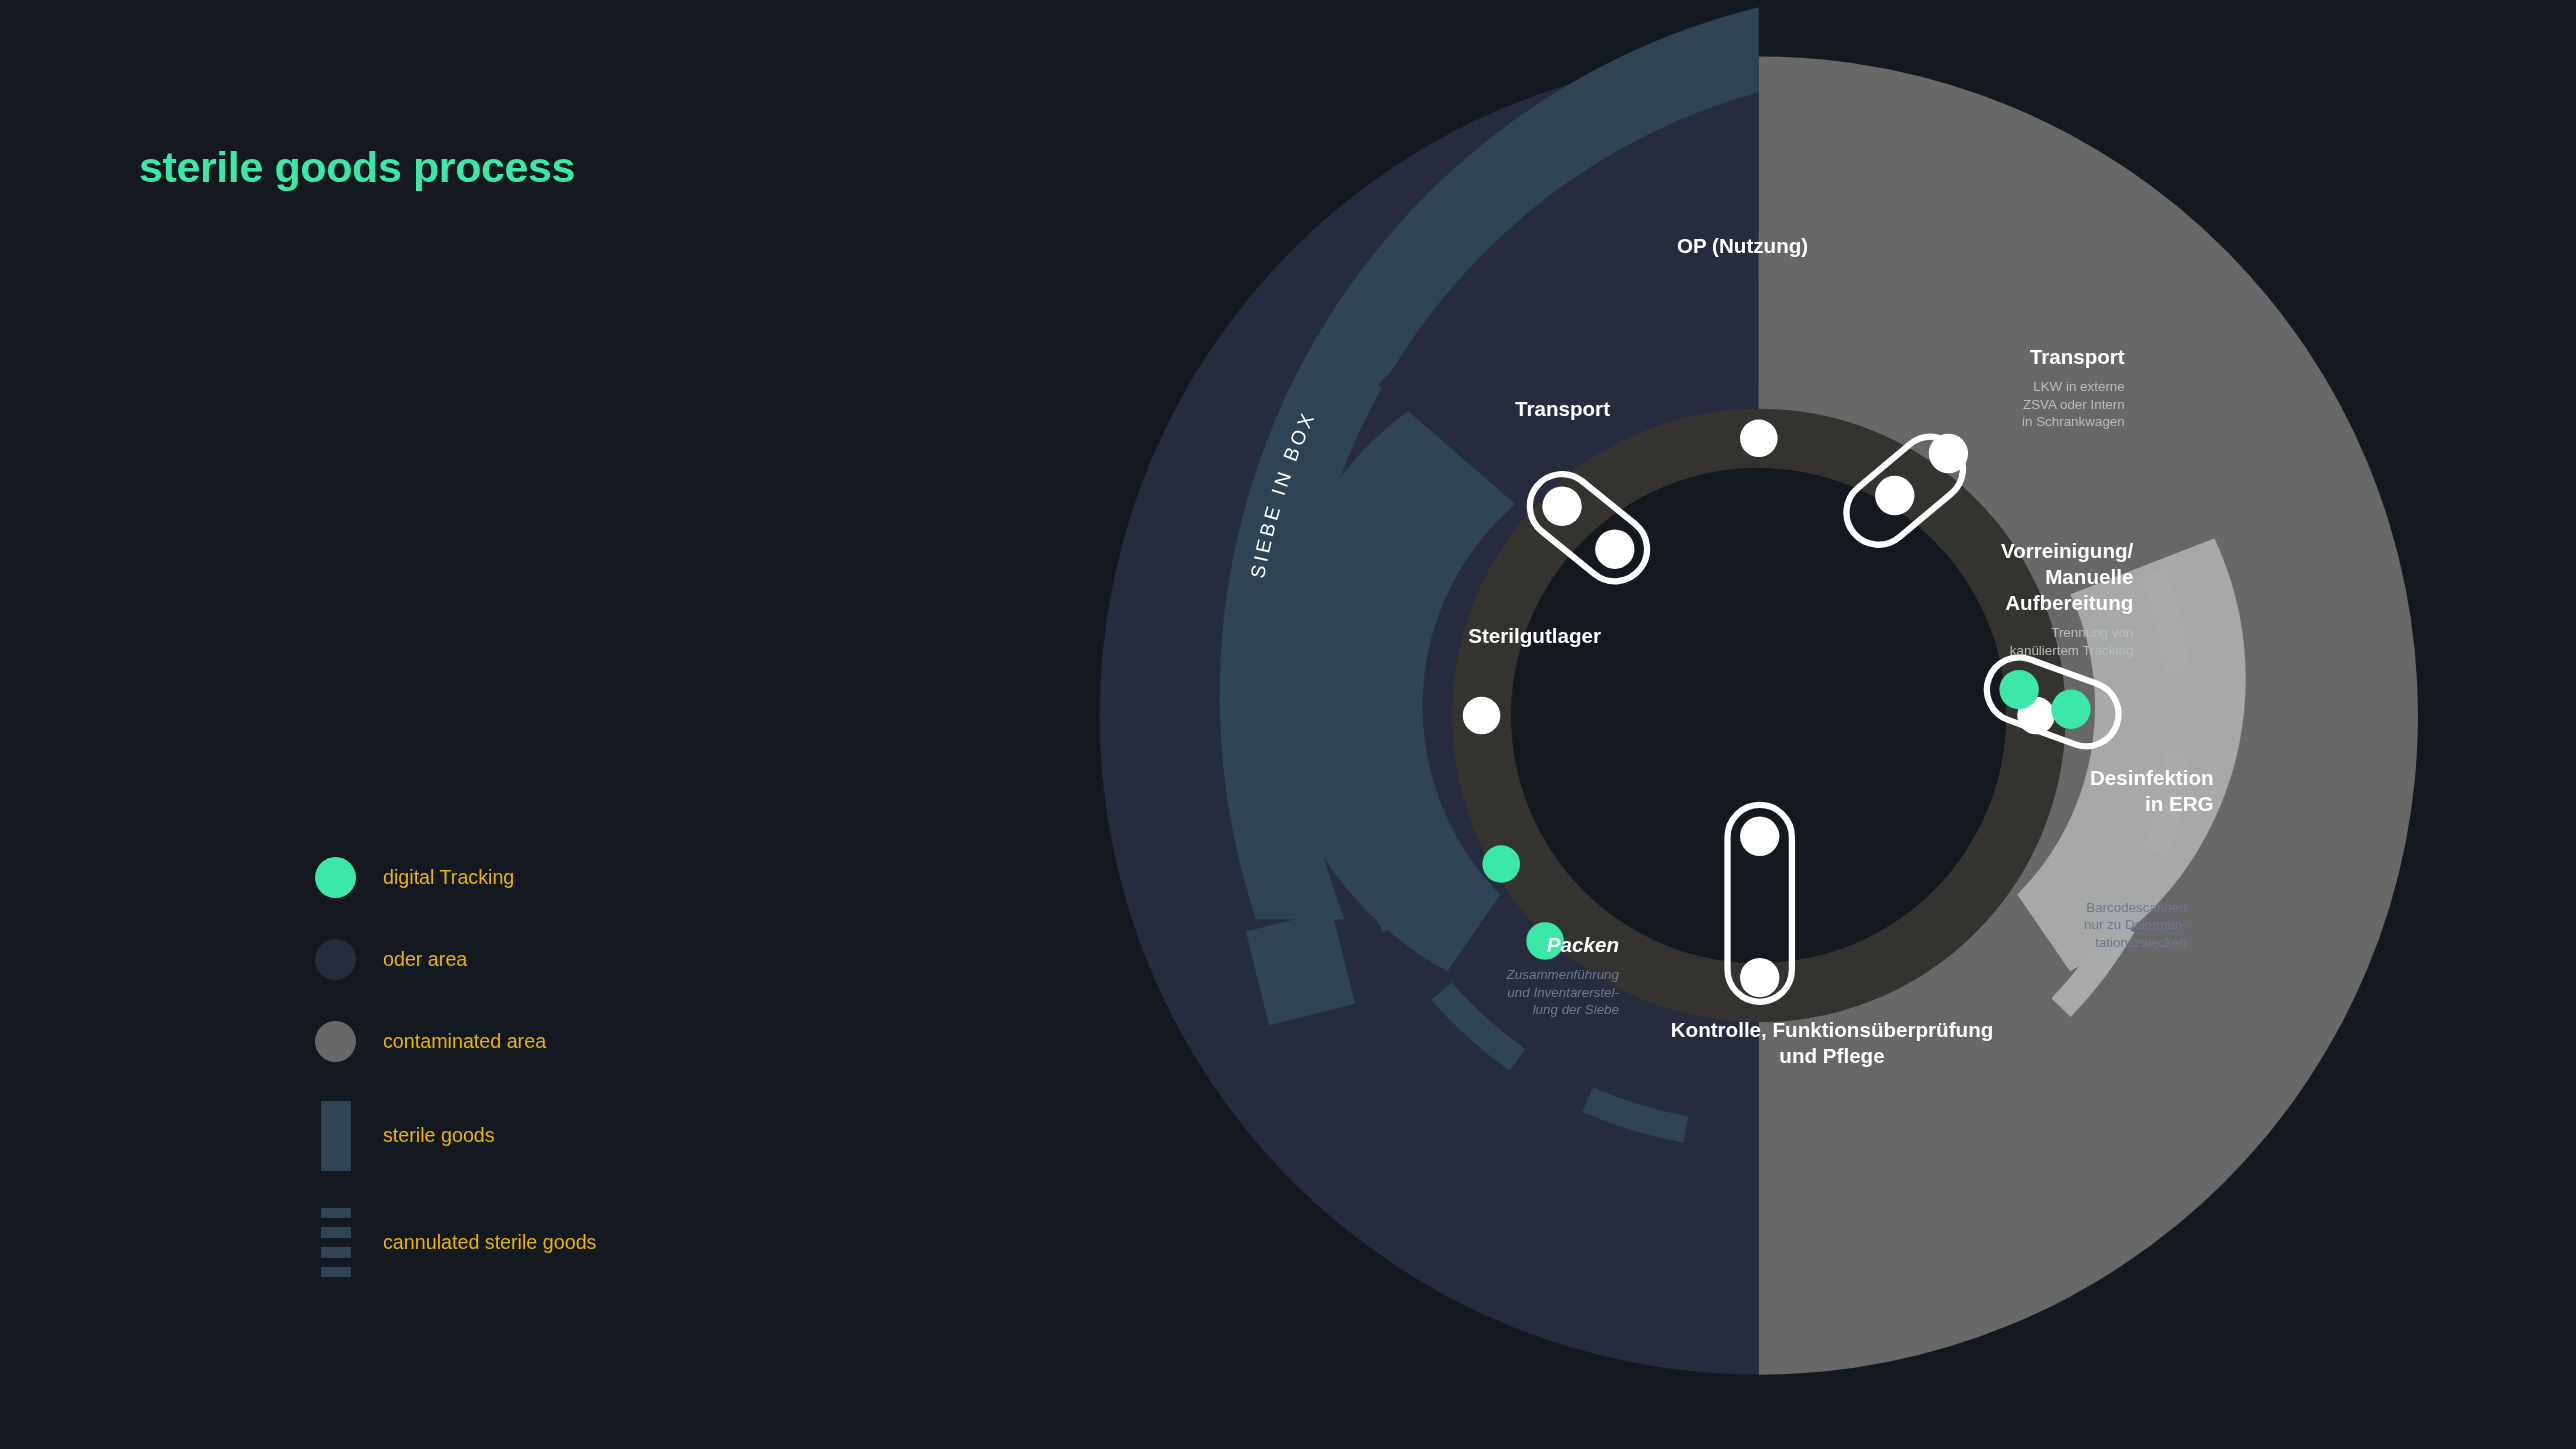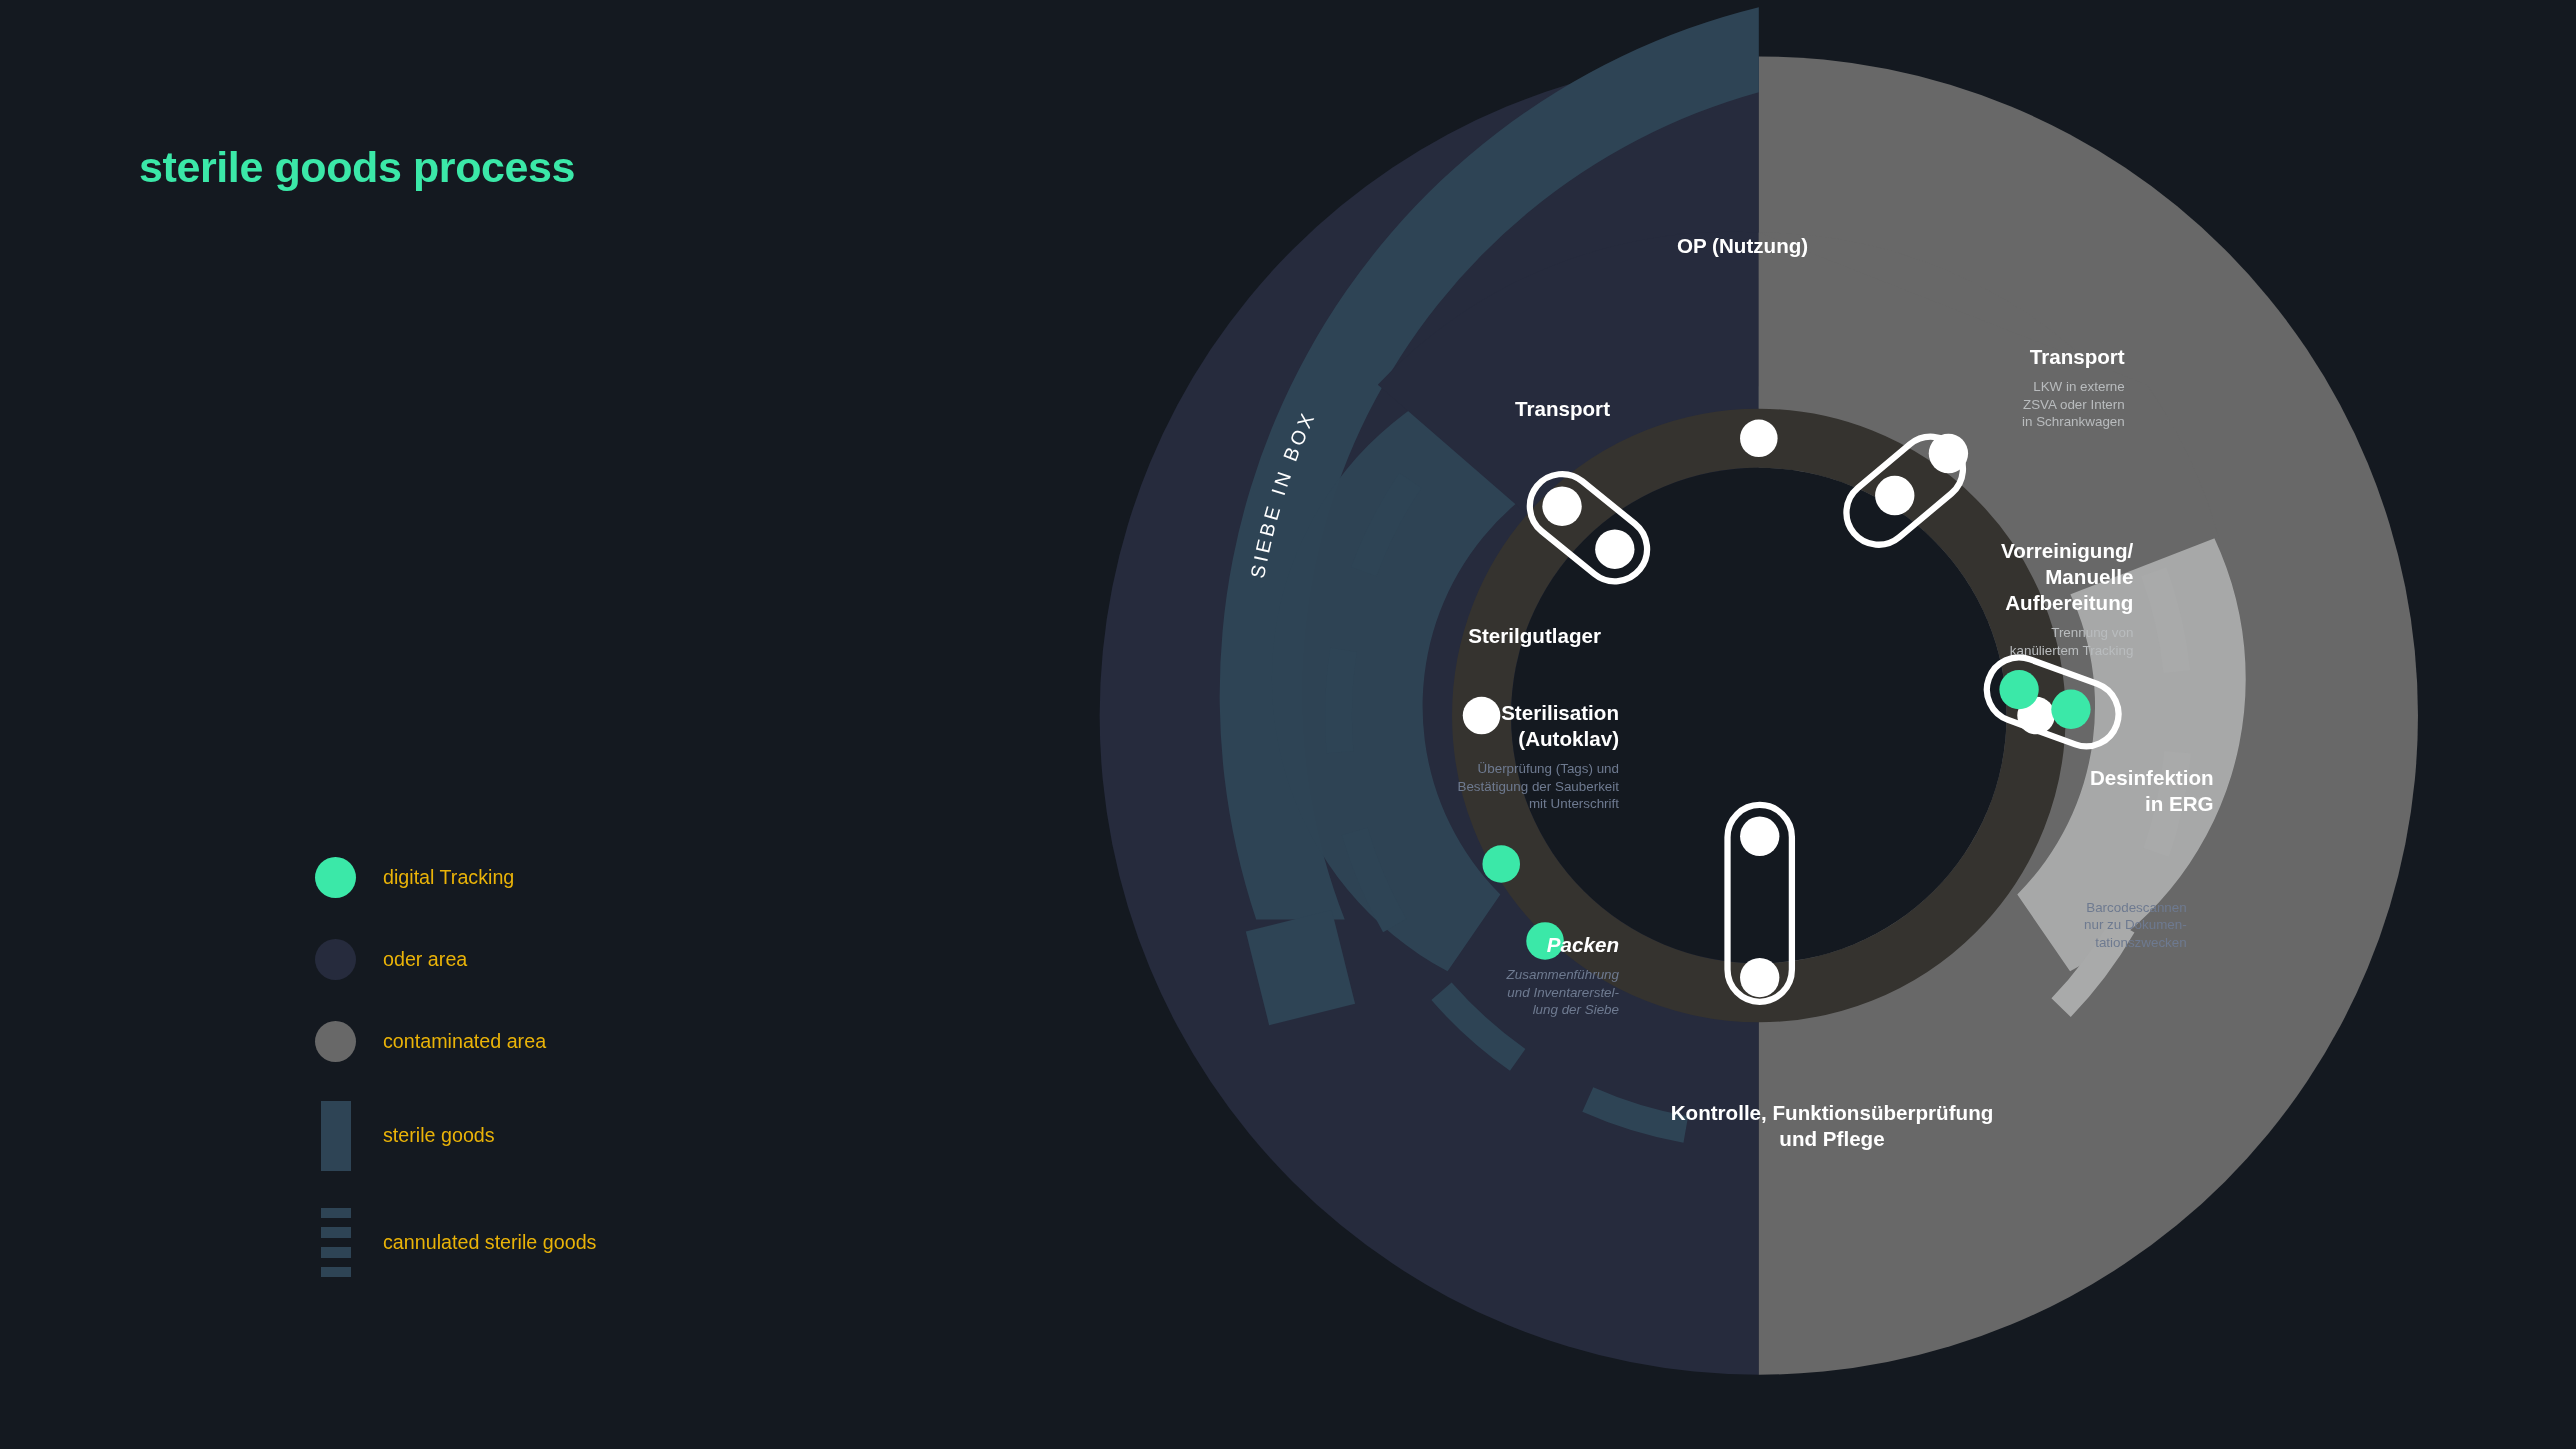--- a/index.html
+++ b/index.html
@@ -164,39 +164,32 @@
     <div class="lbl on-gray" style="left:1061px;top:765px;">
       <div class="h">Desinfektion
 in ERG</div>
     </div>
     <div class="lbl on-navy" style="left:1055px;top:899px;">
       <div class="s" style="margin-top:0">Barcodescannen
 nur zu Dokumen-
 tationszwecken</div>
     </div>
 
-    <div class="lbl on-navy" style="left:606px;top:1100px;width:394px;text-align:center;">
+    <div class="lbl on-navy" style="left:606px;top:1017px;width:394px;text-align:center;">
       <div class="h">Kontrolle, Funktionsüberprüfung
 und Pflege</div>
     </div>
 
     <div class="lbl on-navy r" style="left:331px;top:932px;width:259px;font-style:italic;">
       <div class="h">Packen</div>
       <div class="s">Zusammenführung
 und Inventarerstel-
 lung der Siebe</div>
     </div>
 
-    <div class="lbl on-navy r" style="left:277px;top:700px;width:313px;">
-      <div class="h">Sterilisation
-(Autoklav)</div>
-      <div class="s">Überprüfung (Tags) und
-Bestätigung der Sauberkeit
-mit Unterschrift</div>
-    </div>
 
     <div class="lbl on-navy r" style="left:250px;top:623px;width:322px;">
       <div class="h">Sterilgutlager</div>
     </div>
 
     <div class="lbl on-navy r" style="left:322px;top:396px;width:259px;">
       <div class="h">Transport</div>
     </div>
   </div>
 

